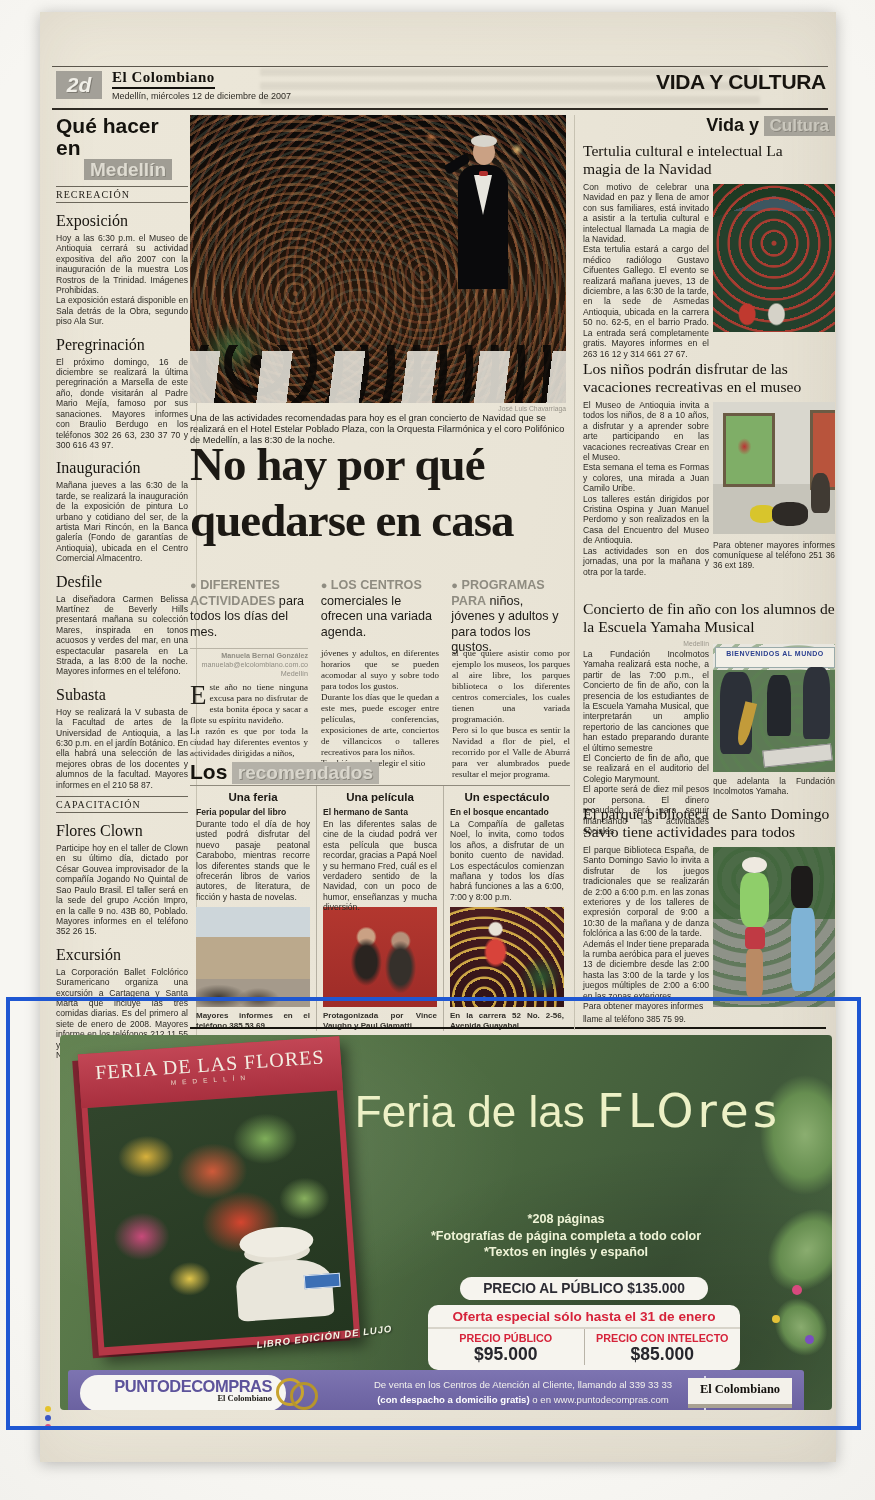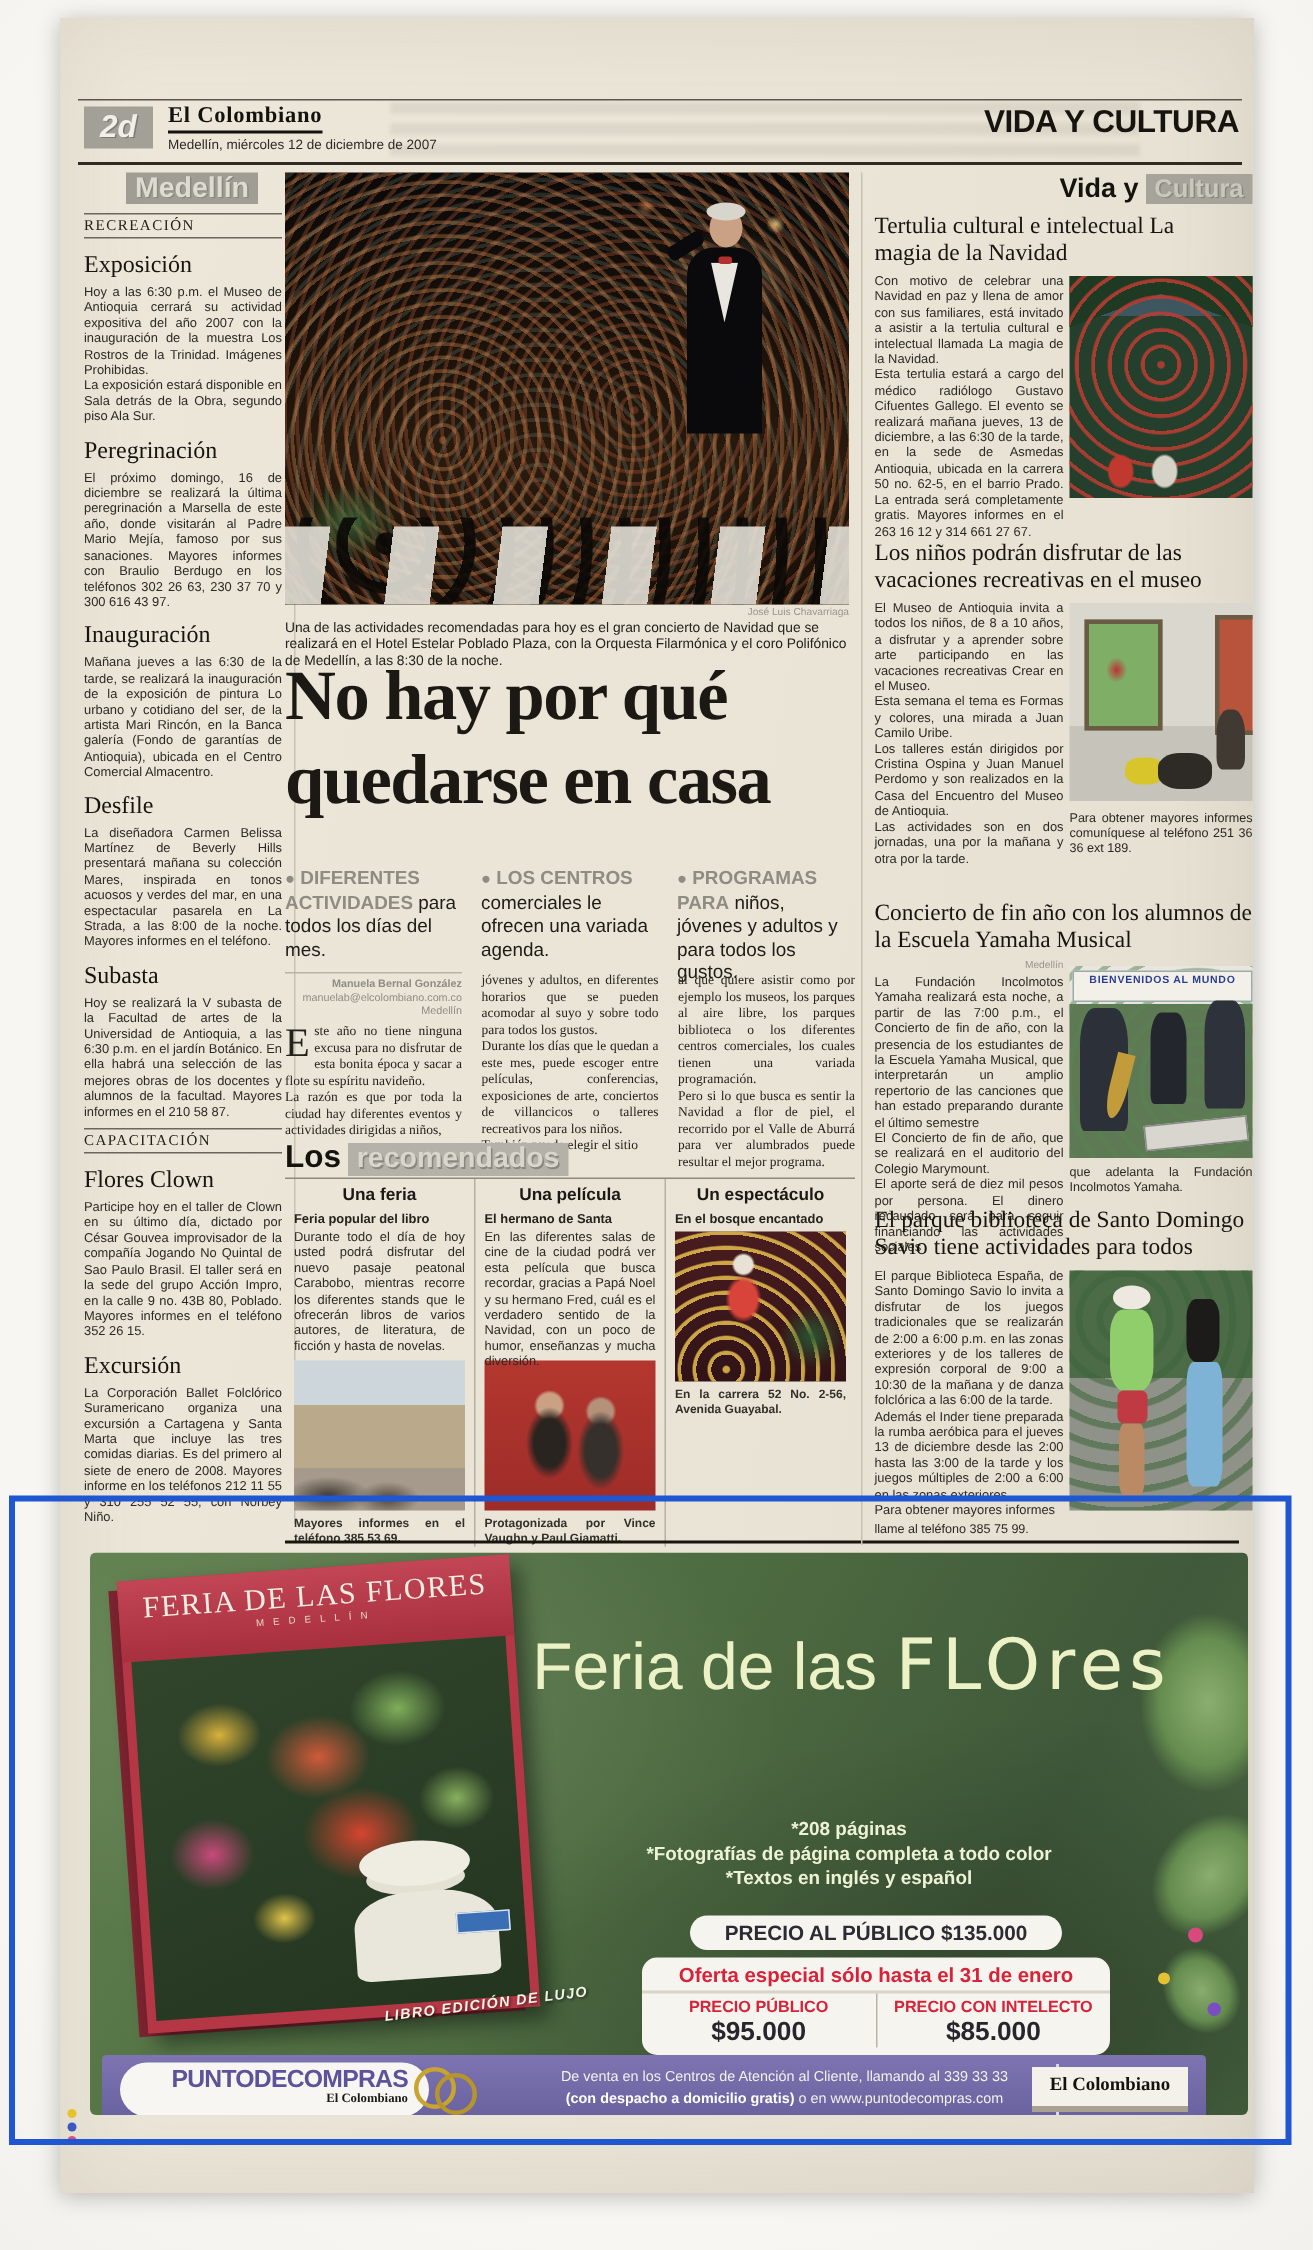--- a/index.html
+++ b/index.html
@@ -218,20 +218,21 @@
 
     <div class="abs hr1"></div>
     <div class="abs" id="ghost"></div>
     <div class="abs" id="badge2d">2d</div>
     <div class="abs" id="brand">El Colombiano</div>
     <div class="abs" id="dateline">Medellín, miércoles 12 de diciembre de 2007</div>
     <div class="abs" id="section-name">VIDA Y CULTURA</div>
     <div class="abs hr2"></div>
 
     <div class="abs" id="leftcol">
+      <div class="h-black">Qué hacer en</div>
       <div class="h-box graybox">Medellín</div>
       <div class="kicker">RECREACIÓN</div>
 
       <div>
         <div class="itemh">Exposición</div>
         <div class="jtext">Hoy a las 6:30 p.m. el Museo de Antioquia cerrará su actividad expositiva del año 2007 con la inauguración de la muestra Los Rostros de la Trinidad. Imágenes Prohibidas.
 La exposición estará disponible en Sala detrás de la Obra, segundo piso Ala Sur.</div>
       </div>
       <div>
         <div class="itemh">Peregrinación</div>
@@ -317,20 +318,21 @@
       <div class="col">
         <div class="tab">Una película</div>
         <div class="sh">El hermano de Santa</div>
         <div class="bd jtext">En las diferentes salas de cine de la ciudad podrá ver esta película que busca recordar, gracias a Papá Noel y su hermano Fred, cuál es el verdadero sentido de la Navidad, con un poco de humor, enseñanzas y mucha diversión.</div>
         <div class="ph ph-movie"></div>
         <div class="cap">Protagonizada por Vince Vaughn y Paul Giamatti.</div>
       </div>
       <div class="col">
         <div class="tab">Un espectáculo</div>
         <div class="sh">En el bosque encantado</div>
+        <div class="bd jtext">La Compañía de galletas Noel, lo invita, como todos los años, a disfrutar de un bonito cuento de navidad. Los espectáculos comienzan mañana y todos los días habrá funciones a las a 6:00, 7:00 y 8:00 p.m.</div>
         <div class="ph ph-show"></div>
         <div class="cap">En la carrera 52 No. 2-56, Avenida Guayabal.</div>
       </div>
     </div>
     <div class="abs" id="rule-bottom"></div>
 
     <div class="abs" id="rightcol">
       <div id="vch">
         <span class="h-black">Vida y</span>
         <span class="graybox">Cultura</span>

